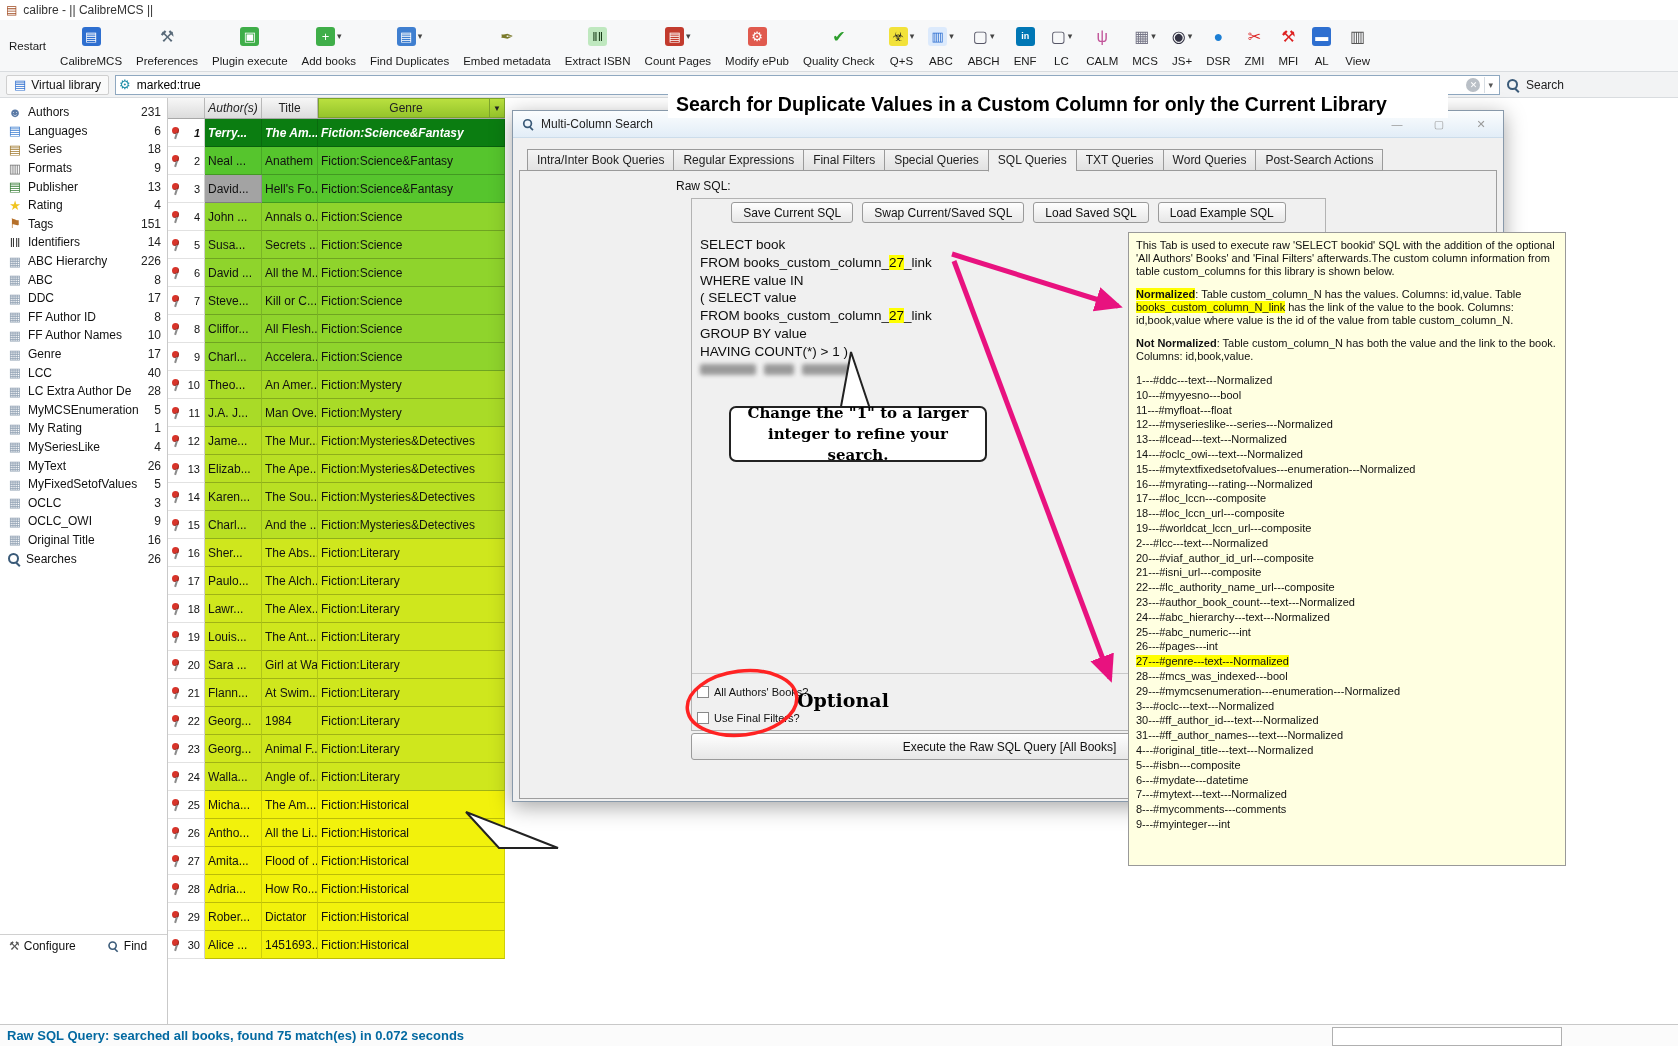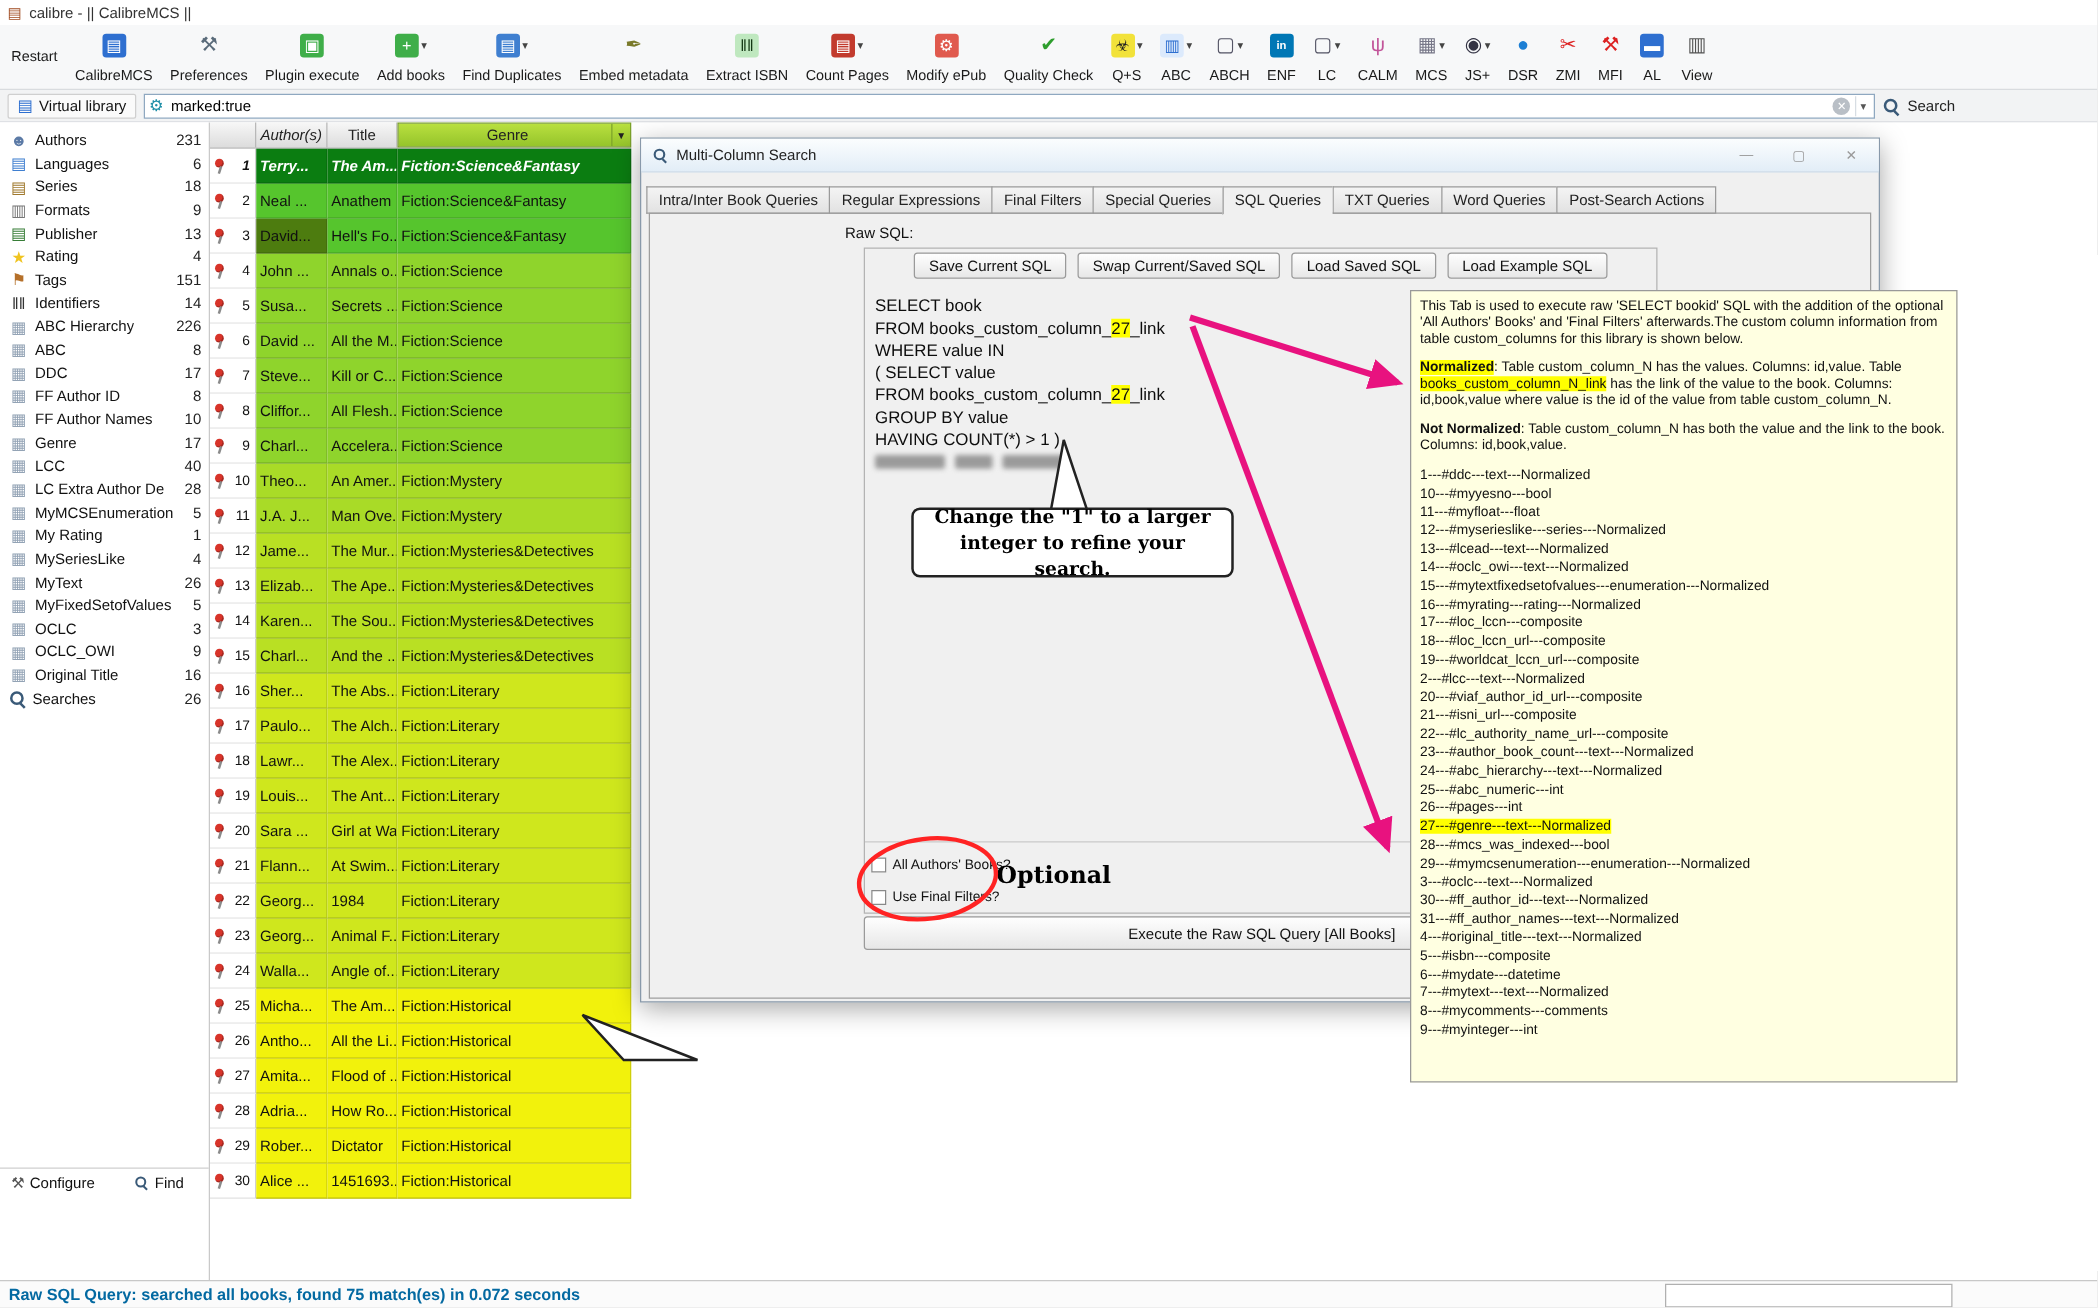--- a/index.html
+++ b/index.html
@@ -96,21 +96,21 @@
   
   .dlg{position:absolute;left:512px;top:110px;width:992px;height:692px;background:#f0f0f0;z-index:10;
        border:1px solid #8899aa;box-shadow:0 5px 20px rgba(0,0,0,.35)}
   .dlg-title{position:absolute;left:0;top:0;right:0;height:27px;background:linear-gradient(#fbfdfe,#e2edf7);
              border-bottom:1px solid #ccdcea;display:flex;align-items:center;gap:6px;padding:0 8px;font-size:12px;color:#222}
   .dlg-controls{margin-left:auto;display:flex;gap:14px}
   .wc{width:28px;height:18px;display:flex;align-items:center;justify-content:center;color:#9a9a9a;font-size:11px}
   .wc-min::after{content:"—"}
   .wc-max::after{content:"▢"}
   .wc-close::after{content:"✕"}
-  .dlg-tabs{position:absolute;left:4px;top:38px;height:22px;display:flex;z-index:2}
+  .dlg-tabs{position:absolute;left:14px;top:38px;height:22px;display:flex;z-index:2}
   .dtab{padding:3px 9px 2px;font-size:12px;background:linear-gradient(#f4f4f4,#e2e2e2);
         border:1px solid #9a9a9a;border-right:none;color:#222;white-space:nowrap}
   .dtab:last-child{border-right:1px solid #9a9a9a}
   .dtab.active{background:#f0f0f0;border-bottom:1px solid #f0f0f0;position:relative;top:0;height:23px}
   .dlg-pane{position:absolute;left:6px;top:59px;width:978px;height:629px;border:1px solid #9e9e9e;background:#f0f0f0}
   .rawsql-label{position:absolute;left:156px;top:8px;font-size:12px;color:#111}
   .frame{position:absolute;left:171px;top:27px;width:635px;height:533px;border:1px solid #b3b3b3}
   .sql-btn-row{position:absolute;left:0;right:0;top:3px;display:flex;justify-content:center;gap:9px}
   .btn{height:21px;font:12px "Liberation Sans",sans-serif;padding:0 11px;background:linear-gradient(#fefefe,#e7e7e7);
        border:1px solid #9a9a9a;border-radius:3px;color:#111}
@@ -496,21 +496,21 @@
             </div>
             <div class="bc c-author" style="background: rgb(86, 197, 45);">Neal ...</div>
             <div class="bc c-title" style="background: rgb(86, 197, 45);">Anathem</div>
             <div class="bc c-genre" style="background: rgb(86, 197, 45);">Fiction:Science&amp;Fantasy</div>
           </div>
           <div class="book-row">
             <div class="bc c-num">
               <span class="pin"></span>
               <span class="bnum">3</span>
             </div>
-            <div class="bc c-author" style="background: #4d7c0f;">David...</div>
+            <div class="bc c-author" style="background: #a3a3a3;">David...</div>
             <div class="bc c-title" style="background: rgb(86, 197, 45);">Hell's Fo...</div>
             <div class="bc c-genre" style="background: rgb(86, 197, 45);">Fiction:Science&amp;Fantasy</div>
           </div>
           <div class="book-row">
             <div class="bc c-num">
               <span class="pin"></span>
               <span class="bnum">4</span>
             </div>
             <div class="bc c-author" style="background: rgb(143, 212, 44);">John ...</div>
             <div class="bc c-title" style="background: rgb(143, 212, 44);">Annals o...</div>
@@ -747,20 +747,21 @@
               <span class="bnum">30</span>
             </div>
             <div class="bc c-author" style="background: rgb(242, 242, 12);">Alice ...</div>
             <div class="bc c-title" style="background: rgb(242, 242, 12);">1451693...</div>
             <div class="bc c-genre" style="background: rgb(242, 242, 12);">Fiction:Historical</div>
           </div>
         </div>
     </div>
   </div>
 
+  <div class="headline">Search for Duplicate Values in a Custom Column for only the Current Library</div>
 
   <div class="dlg">
     <div class="dlg-title">
       <span class="mag dlgmag"></span>
       <span>Multi-Column Search</span>
       <span class="dlg-controls">
         <span class="wc wc-min"></span>
         <span class="wc wc-max"></span>
         <span class="wc wc-close"></span>
       </span>

